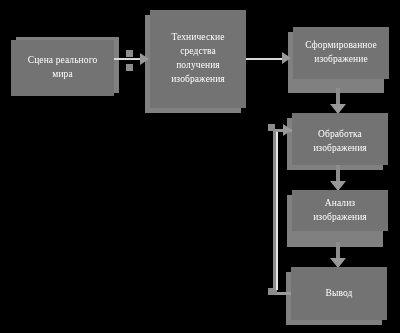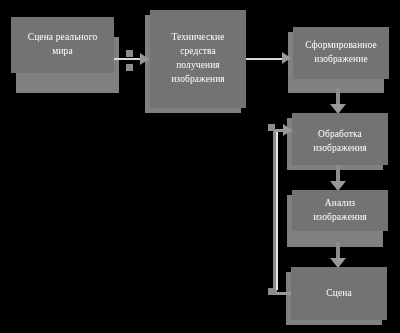--- a/index.html
+++ b/index.html
@@ -116,21 +116,21 @@
   <div class="arrow-down" style="left:330px; top:258px;"></div>
 
   <div class="line-h" style="left:274px; top:292px; width:22px; height:3px;"></div>
   <div class="line-v" style="left:273px; top:130px; height:164px;"></div>
   <div class="line-v thin" style="left:276px; top:132px; height:158px;"></div>
   <div class="line-h" style="left:274px; top:129px; width:18px; height:3px;"></div>
   <div class="arrow-right" style="left:283px; top:124px;"></div>
   <div class="nub" style="left:268px; top:124px; width:7px; height:7px;"></div>
   <div class="nub" style="left:268px; top:288px; width:7px; height:7px;"></div>
 
-  <div class="node" style="left:11px; top:17px; width:103px; height:56px;">
+  <div class="node" style="left:11px; top:40px; width:103px; height:56px;">
     <span class="label">Сцена реального
 мира</span>
   </div>
 
   <div class="node" style="left:150px; top:10px; width:96px; height:98px;">
     <span class="label">Технические
 средства
 получения
 изображения</span>
   </div>
@@ -144,16 +144,16 @@
     <span class="label">Обработка
 изображения</span>
   </div>
 
   <div class="node" style="left:292px; top:190px; width:96px; height:41px;">
     <span class="label">Анализ
 изображения</span>
   </div>
 
   <div class="node" style="left:291px; top:267px; width:96px; height:53px;">
-    <span class="label">Сцена</span>
+    <span class="label">Вывод</span>
   </div>
 
 </div>
 
 </body></html>

